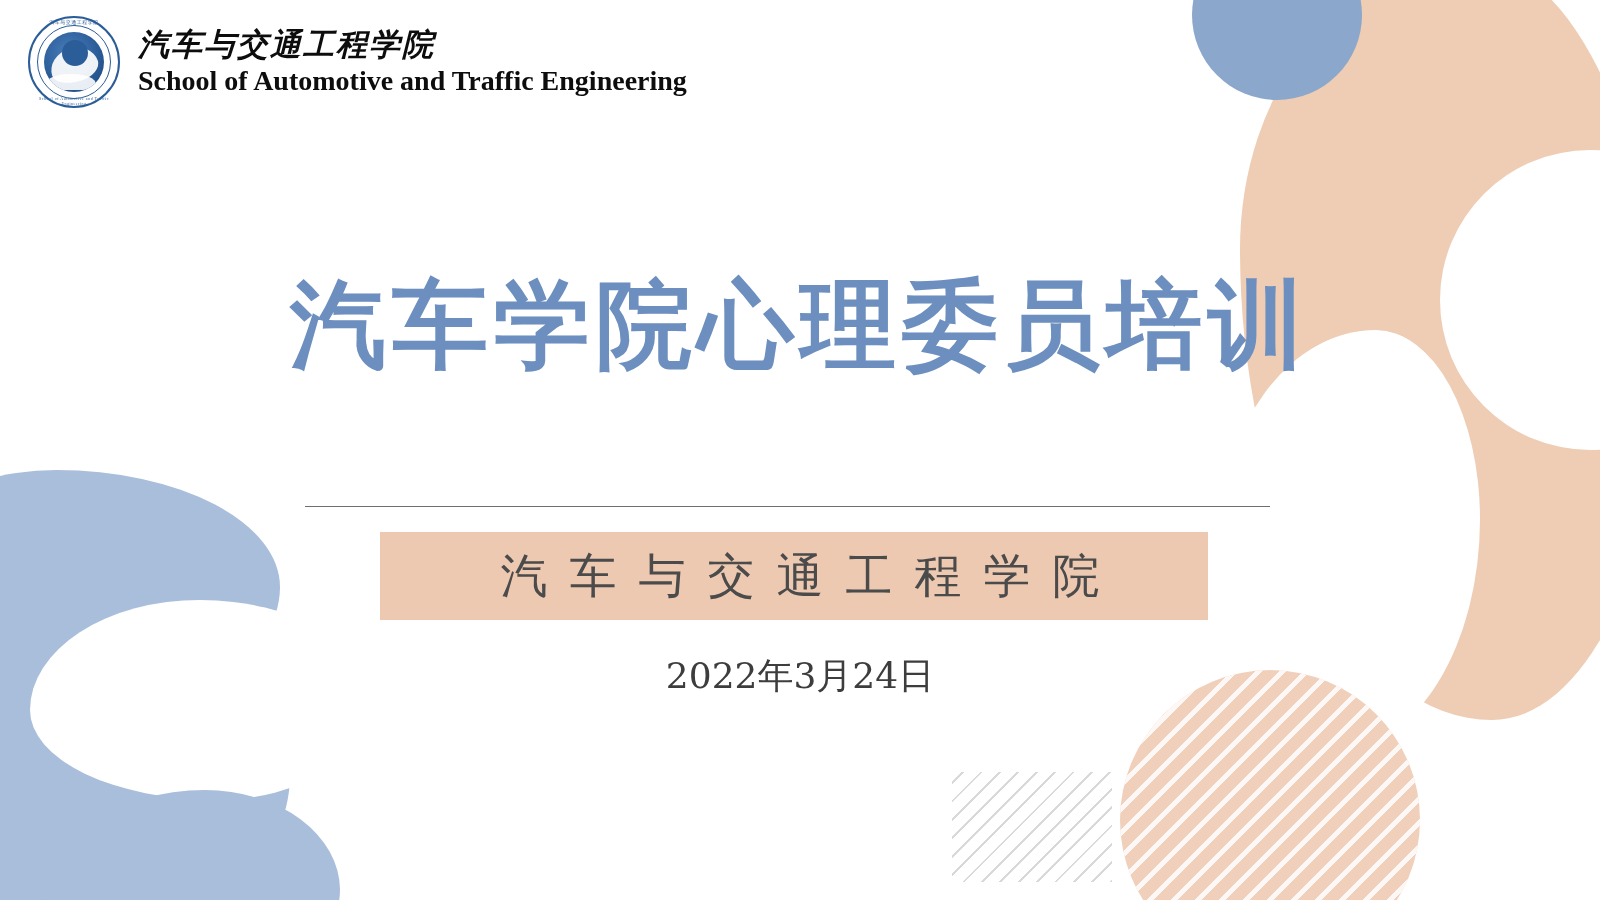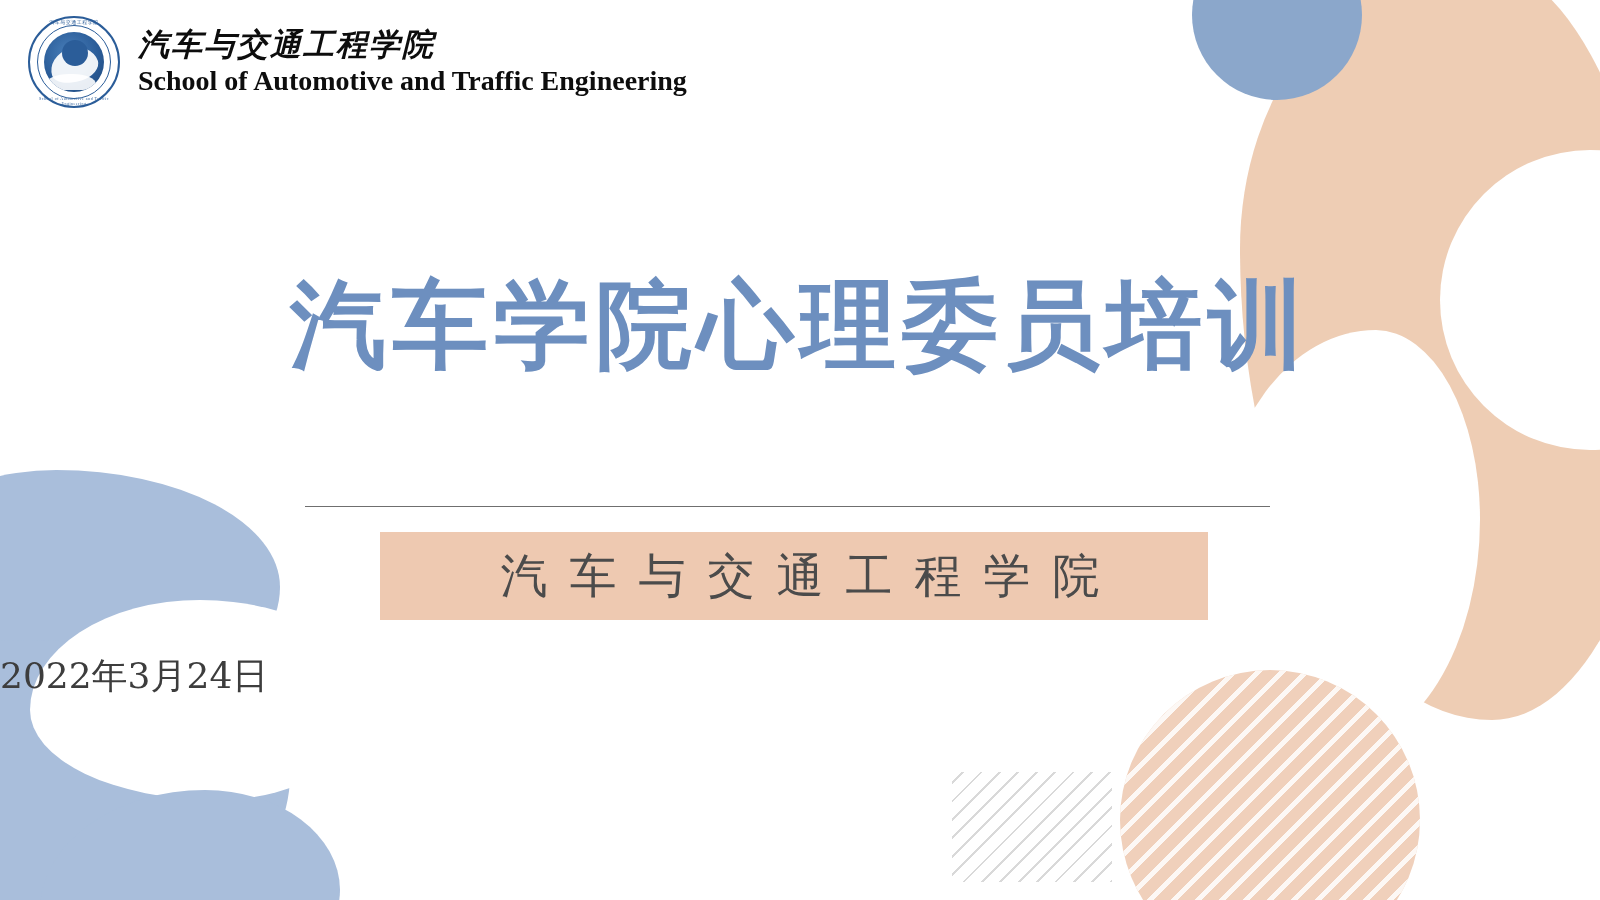--- a/index.html
+++ b/index.html
@@ -287,21 +287,21 @@
     font-size: 47px;
     letter-spacing: 22px;
     text-indent: 22px;
     color: #4b4b4b;
   }
   .date {
     position: absolute;
     top: 652px;
     left: 0;
     width: 1600px;
-    text-align: left;
+    text-align: center;
     font-family: "DejaVu Serif", "Liberation Serif", serif;
     font-size: 36px;
     color: #3d3d3d;
   }
 </style>
 </head>
 <body>
 
 <div class="slide">
 

